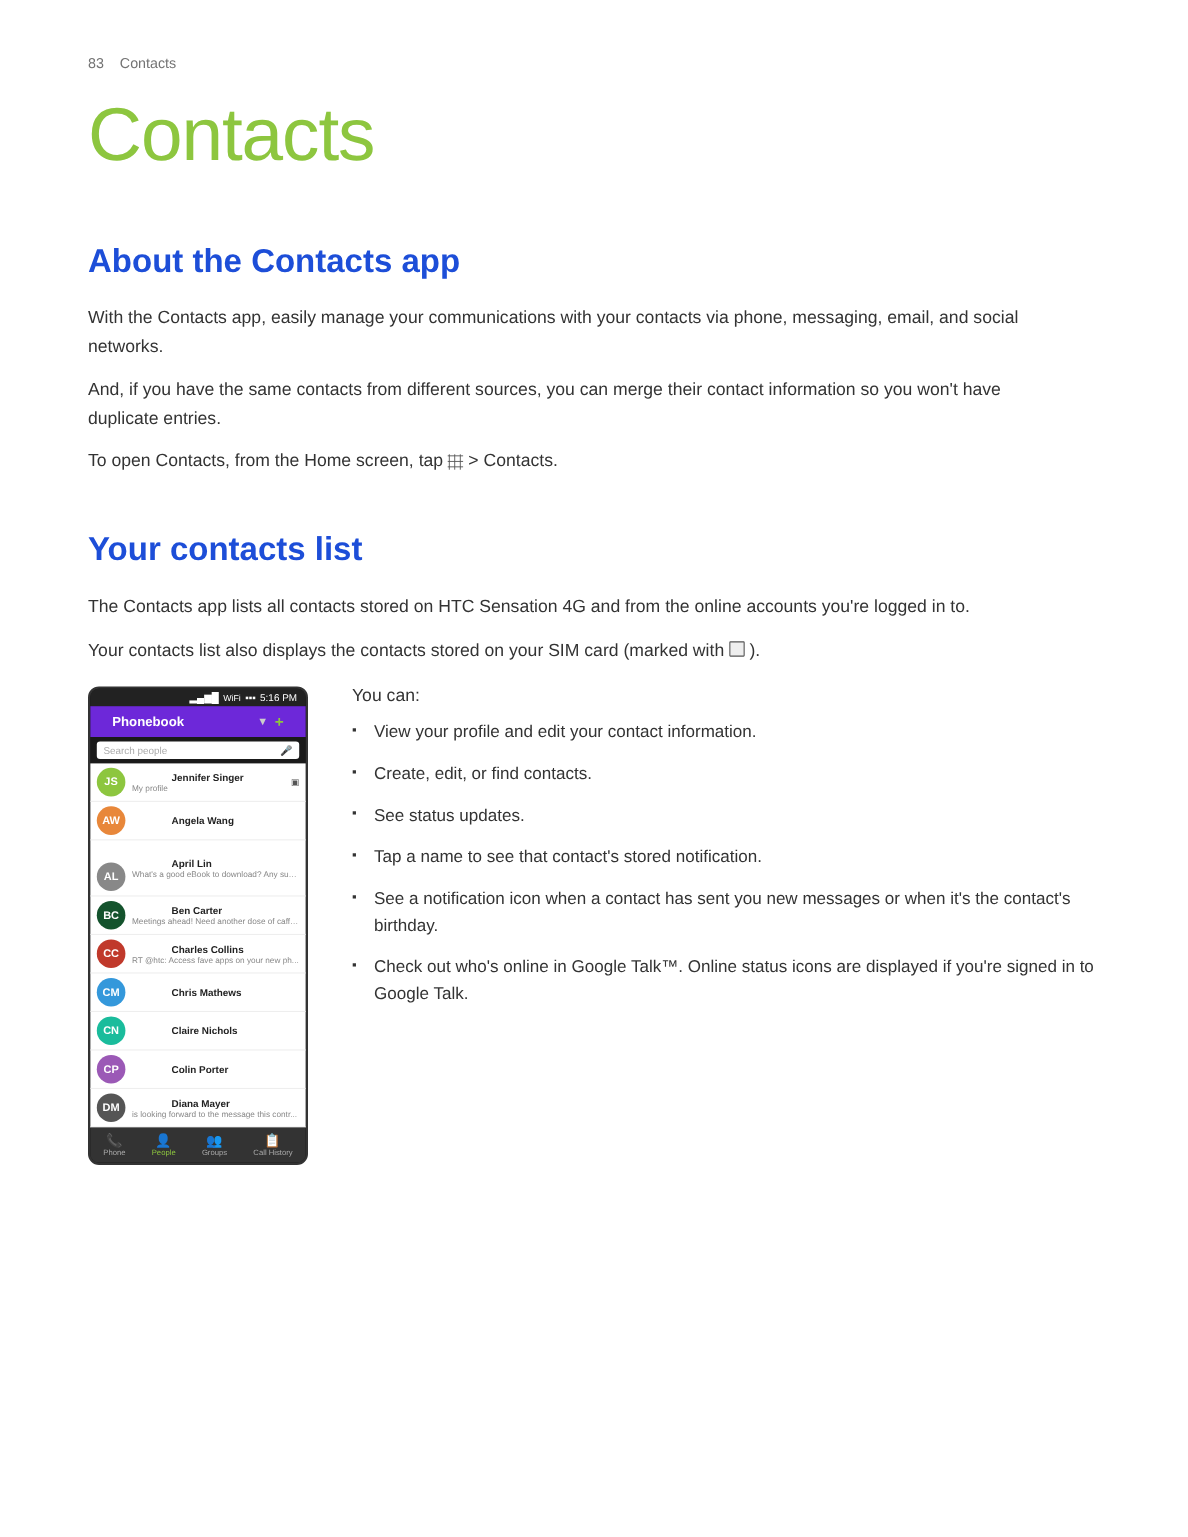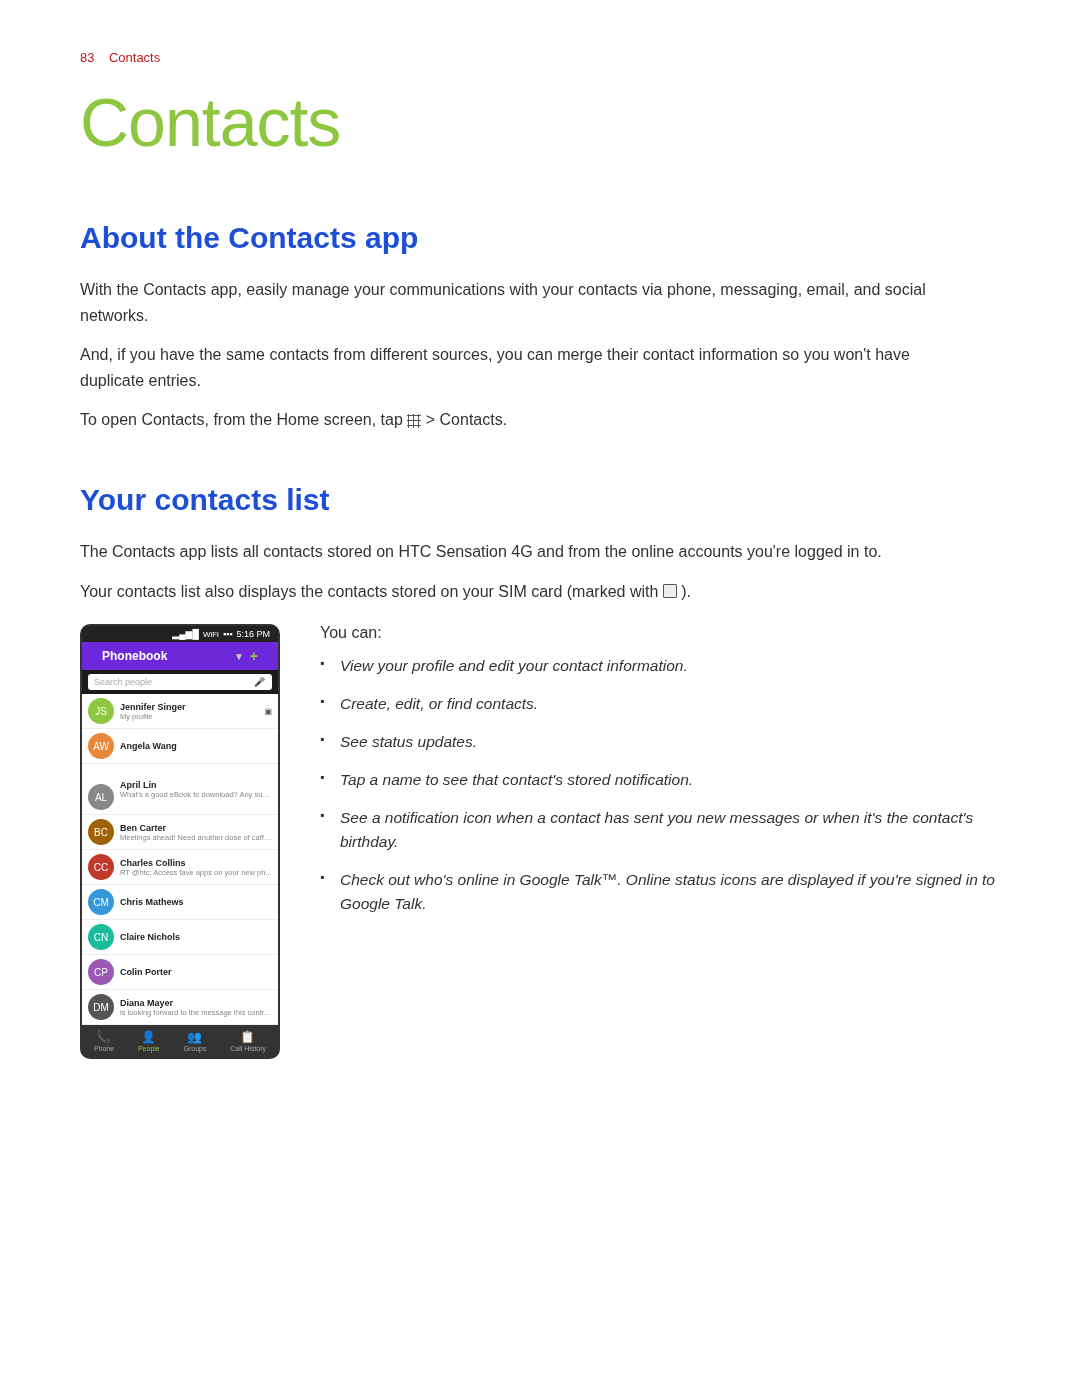--- a/index.html
+++ b/index.html
@@ -7,21 +7,21 @@
       background: #ffffff;
       font-family: 'Arial', sans-serif;
       width: 1080px;
       min-height: 1397px;
       padding: 50px 80px;
       color: #333333;
     }
 
     .page-number-line {
       font-size: 13px;
-      color: #b91c1c;
+      color: #737373;
       margin-bottom: 18px;
     }
 
     .main-title {
       font-size: 68px;
       color: #8dc63f;
       font-weight: 300;
       margin-bottom: 60px;
       letter-spacing: -1px;
     }
@@ -140,46 +140,47 @@
       width: 26px;
       height: 26px;
       border-radius: 50%;
       background: #ccc;
       flex-shrink: 0;
       display: flex;
       align-items: center;
       justify-content: center;
       font-size: 10px;
       color: #666;
-      font-weight: normal;
+      font-weight: bold;
       overflow: hidden;
     }
 
     .contact-avatar.green { background: #8dc63f; color: white; }
     .contact-avatar.orange { background: #e8873a; color: white; }
     .contact-avatar.gray { background: #888; color: white; margin-top: 16px; }
-    .contact-avatar.brown { background: #a16207; color: white; }
+    .contact-avatar.brown { background: #14532d; color: white; }
     .contact-avatar.red { background: #c0392b; color: white; }
     .contact-avatar.blue { background: #3498db; color: white; }
     .contact-avatar.teal { background: #1abc9c; color: white; }
     .contact-avatar.purple { background: #9b59b6; color: white; }
     .contact-avatar.darkgray { background: #555; color: white; }
 
     .contact-info {
       flex: 1;
       min-width: 0;
     }
 
     .contact-name {
       font-size: 9px;
       font-weight: bold;
       color: #222;
       white-space: nowrap;
       overflow: hidden;
       text-overflow: ellipsis;
+      margin-left: 36px;
     }
 
     .contact-sub {
       font-size: 7.5px;
       color: #888;
       white-space: nowrap;
       overflow: hidden;
       text-overflow: ellipsis;
     }
 
@@ -223,21 +224,20 @@
 
     .you-can {
       font-size: 16px;
       color: #333;
       margin-bottom: 12px;
     }
 
     .bullet-list {
       list-style: none;
       padding: 0;
-      font-style: italic;
     }
 
     .bullet-list li {
       font-size: 15.5px;
       line-height: 1.55;
       color: #333;
       margin-bottom: 14px;
       padding-left: 20px;
       position: relative;
     }

